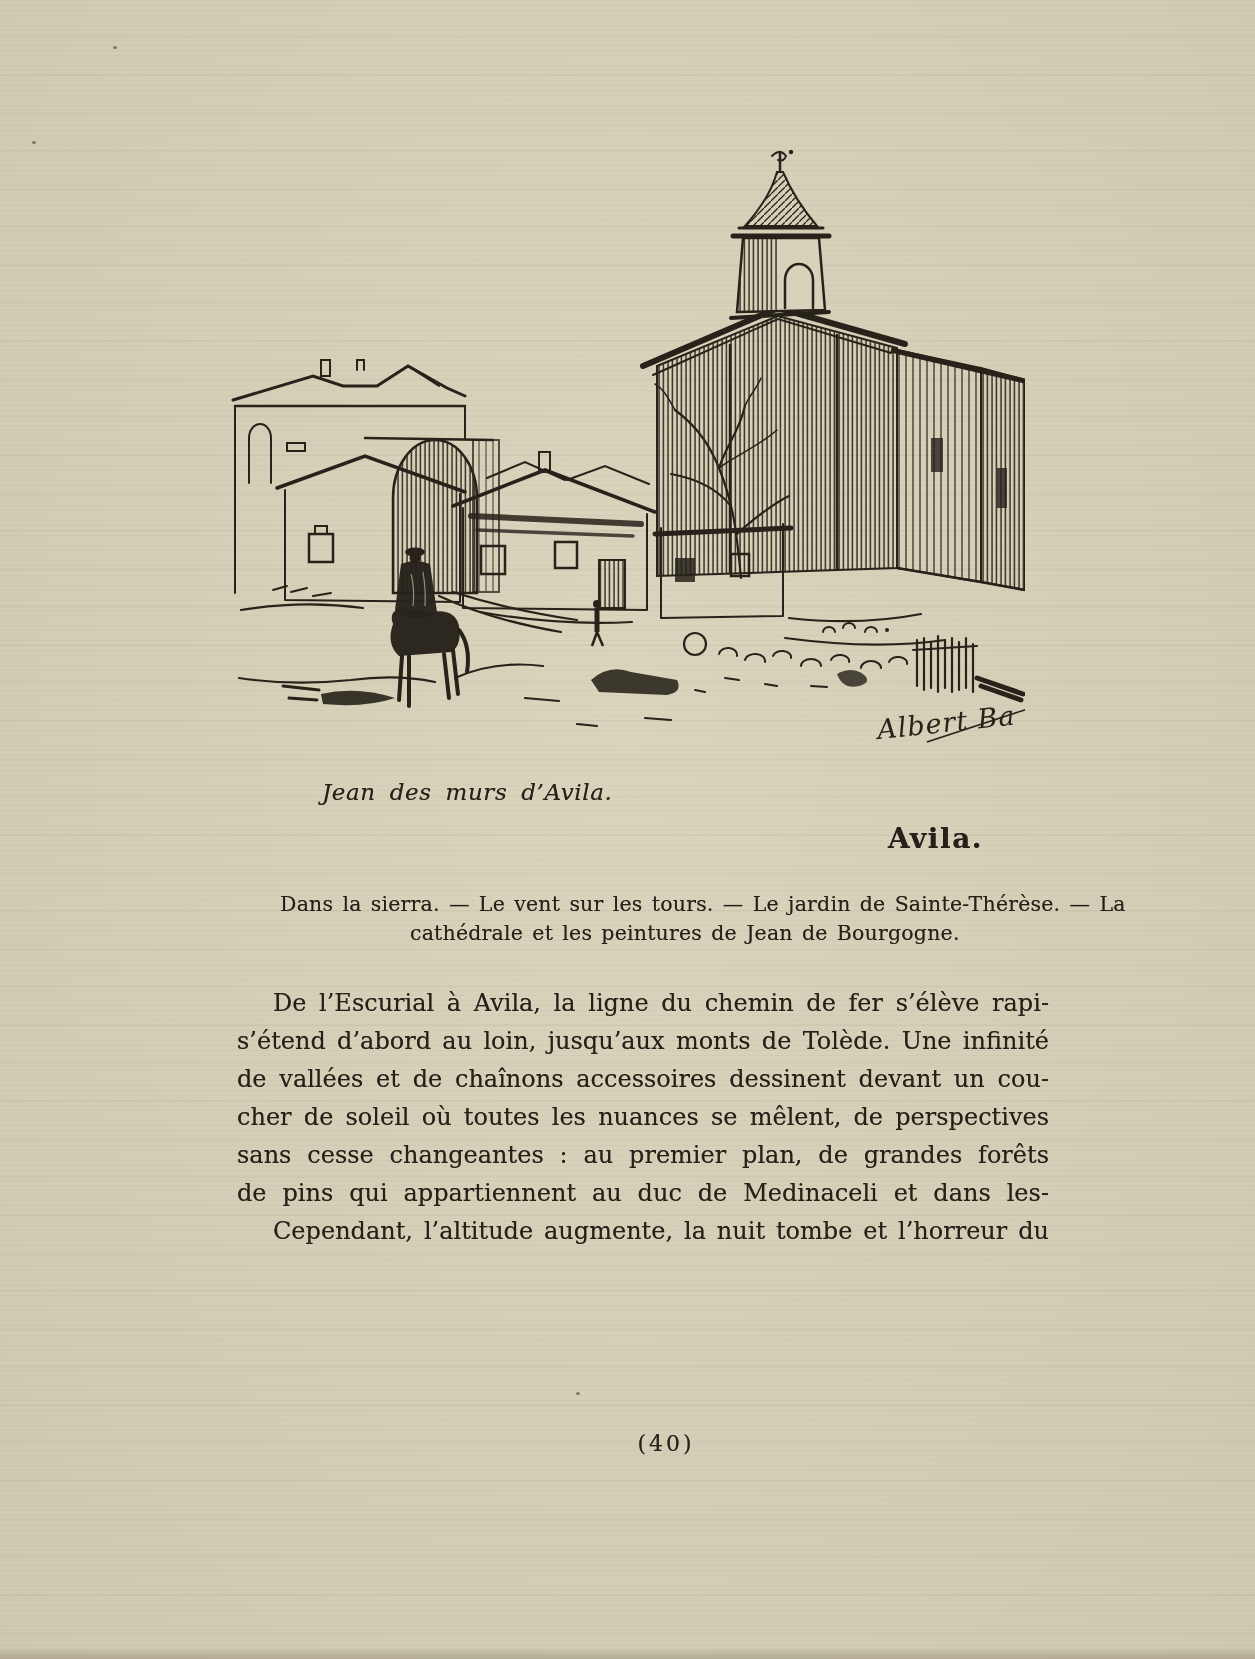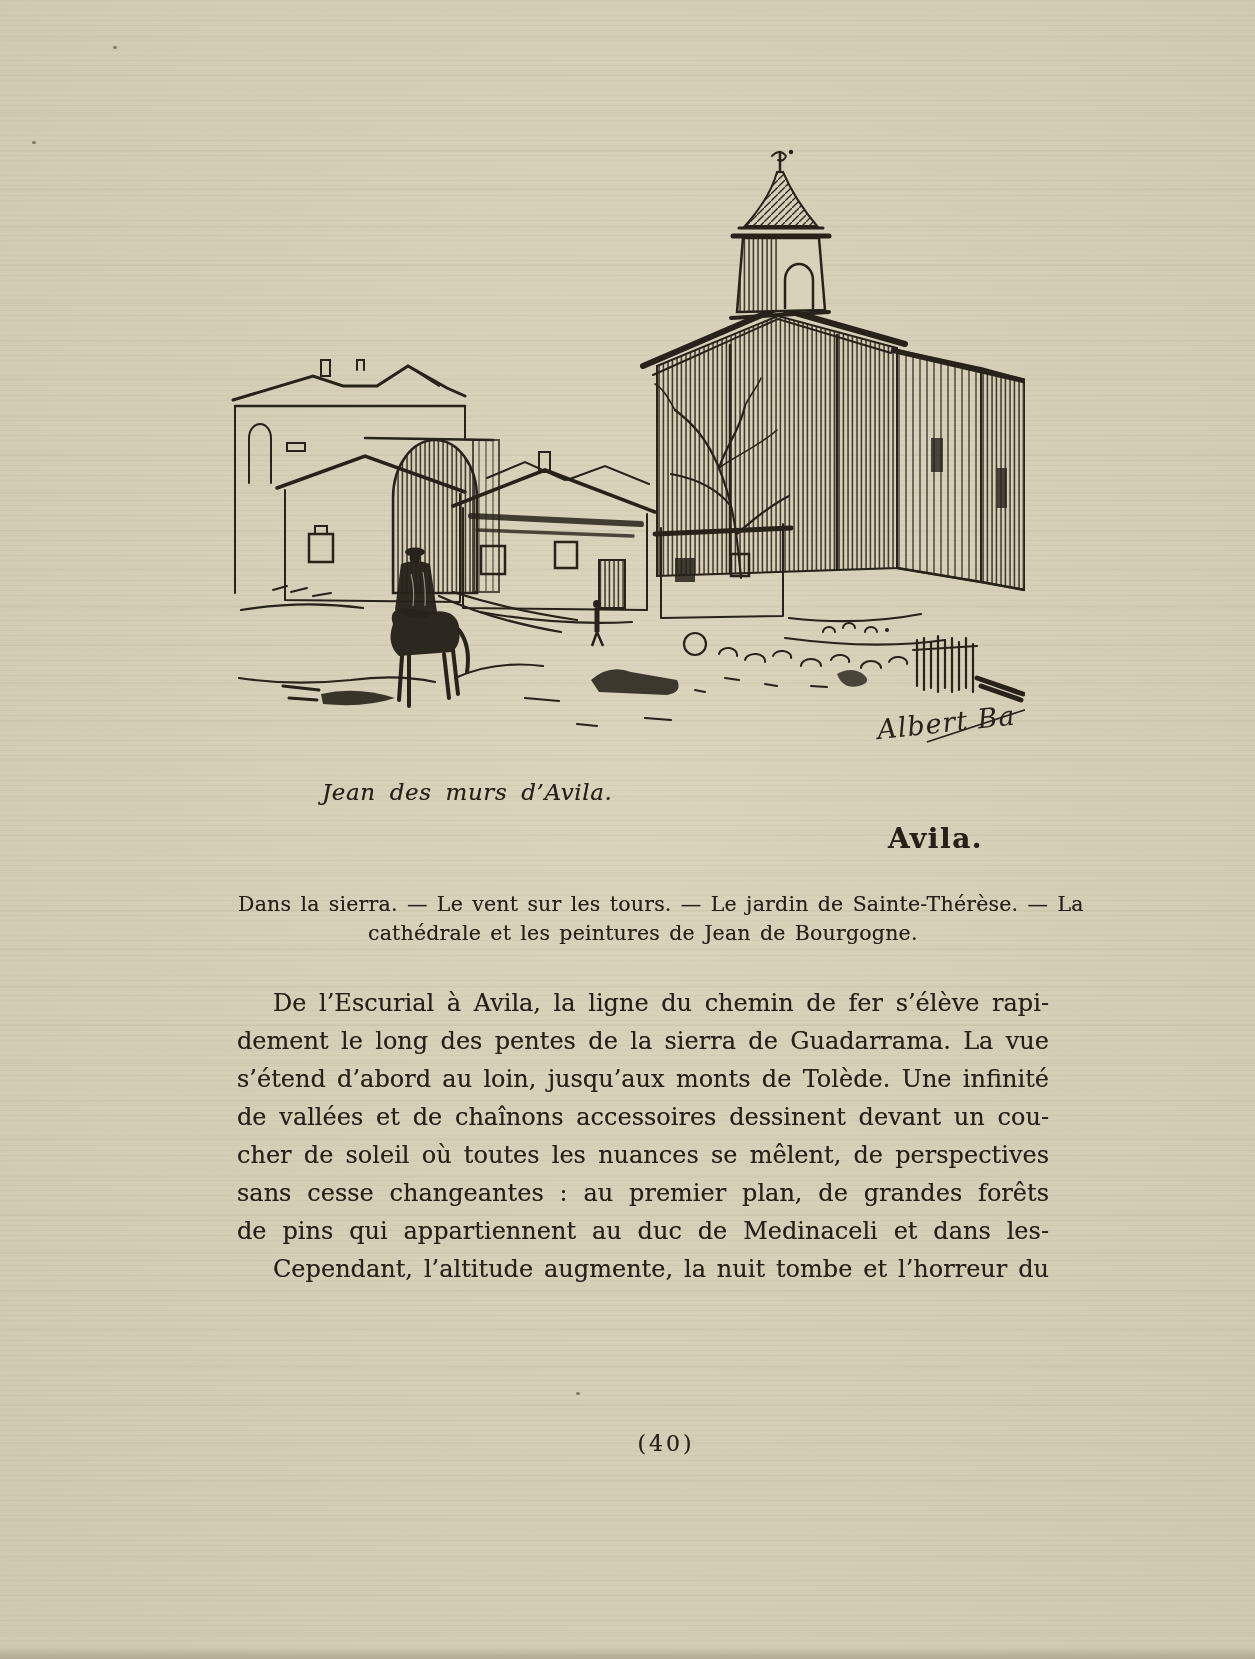--- a/index.html
+++ b/index.html
@@ -31,20 +31,21 @@
   }
   .chapter-title{
     position:absolute;left:876px;top:810px;margin:12px;
     font-size:28px;font-weight:bold;letter-spacing:1.5px;
     text-shadow:0 0 .4px rgba(40,30,20,.55);
   }
   .summary-line{
     position:absolute;font-size:20.5px;white-space:nowrap;
     letter-spacing:.2px;word-spacing:2.5px;
     text-shadow:0 0 .4px rgba(40,30,20,.5);
+    margin-left:42px;
   }
   .summary-line.l1{left:238px;top:892px;}
   .summary-line.l2{left:368px;top:921px;}
   .body-text{
     position:absolute;left:237px;top:984px;width:812px;
     font-size:24px;line-height:38px;
     text-shadow:0 0 .4px rgba(40,30,20,.5);
   }
   .line{text-align:justify;text-align-last:justify;}
   .line.no-stretch{text-align-last:left;}
@@ -207,21 +208,20 @@
 
   <div class="caption">Jean des murs d’Avila.</div>
 
   <h1 class="chapter-title">Avila.</h1>
 
   <div class="summary-line l1">Dans la sierra. — Le vent sur les tours. — Le jardin de Sainte-Thérèse. — La</div>
   <div class="summary-line l2">cathédrale et les peintures de Jean de Bourgogne.</div>
 
   <div class="body-text">
     <div class="line indent">De l’Escurial à Avila, la ligne du chemin de fer s’élève rapi-</div>
-    <div class="line">dement le long des pentes de la sierra de Guadarrama. La vue</div>
     <div class="line">s’étend d’abord au loin, jusqu’aux monts de Tolède. Une infinité</div>
     <div class="line">de vallées et de chaînons accessoires dessinent devant un cou-</div>
     <div class="line">cher de soleil où toutes les nuances se mêlent, de perspectives</div>
     <div class="line">sans cesse changeantes : au premier plan, de grandes forêts</div>
     <div class="line">de pins qui appartiennent au duc de Medinaceli et dans les-</div>
     <div class="line indent">Cependant, l’altitude augmente, la nuit tombe et l’horreur du</div>
   </div>
 
   <div class="page-number">(40)</div>
 

